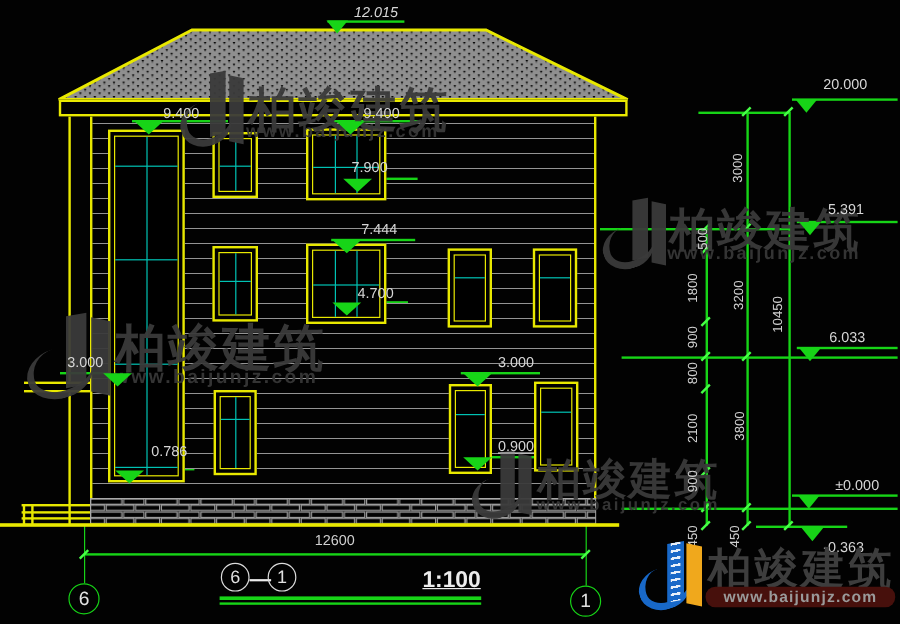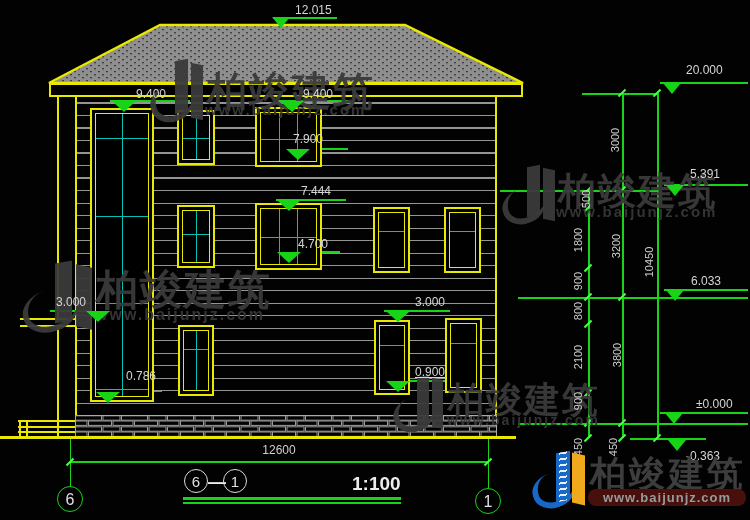--- a/index.html
+++ b/index.html
@@ -36,21 +36,21 @@
           transparent 0 5.5px,#949494 5.5px 6.7px,transparent 6.7px 12.5px);z-index:10;}
   .fascia{position:absolute;left:49px;top:83px;width:474px;height:14px;
         border:2px solid #e8e800;background:#000;z-index:15;}
   
   .bubble{position:absolute;border:1.5px solid #17d417;border-radius:50%;
         color:#e0e0e0;text-align:center;z-index:60;}
   .bubble.white{border-color:#dcdcdc;}
   
   .title-cn{position:absolute;color:#ececec;font-weight:700;font-size:29px;
         letter-spacing:3px;z-index:60;white-space:nowrap;}
-  .title-scale{position:absolute;color:#ececec;font-weight:700;font-size:19px;z-index:60;}
+  .title-scale{position:absolute;color:#ececec;font-weight:700;font-size:19px;z-index:60;text-decoration:underline;}
   .title-dash{position:absolute;color:#ececec;font-weight:700;font-size:18px;z-index:60;}
   
   .wm-brand{position:absolute;color:rgba(58,58,58,0.95);font-weight:900;
         white-space:nowrap;z-index:50;letter-spacing:2px;}
   .wm-site{position:absolute;color:rgba(55,55,55,0.95);font-weight:900;
         white-space:nowrap;z-index:50;letter-spacing:2px;}
   .wm-glyph{position:absolute;z-index:50;color:rgba(58,58,58,0.95);}
   .wm-glyph .arc{position:absolute;left:0;bottom:0;width:78%;height:60%;
         border:6px solid currentColor;border-top:none;border-right:none;
         border-radius:50%;transform:rotate(-18deg);}
@@ -177,21 +177,21 @@
           <rect x="-8" y="6" width="20" height="4.4"></rect>
           <rect x="13.5" y="6" width="23" height="4.4"></rect>
           <rect x="38" y="6" width="16" height="4.4"></rect>
         </g>
       </pattern>
     </defs>
     <rect x="0.5" y="0.5" width="421" height="22" fill="url(#stone)" stroke="#aaaaaa"></rect>
   </svg>
   <div class="yl" style="left:0;top:436px;width:516px;height:3px;z-index:16;"></div>
 
-  <span class="elev" style="left:295px;top:3px;">12.015</span>
+  <span class="elev" style="left:295px;top:3px;font-style:italic;">12.015</span>
   <div class="gl" style="left:273px;top:17px;width:64px;"></div>
   <div class="triR" style="left:272px;top:17px;"></div>
 
   <span class="elev" style="left:136px;top:87px;">9.400</span>
   <div class="gl" style="left:110px;top:100px;width:80px;"></div>
   <div class="triL" style="left:112px;top:101px;"></div>
 
   <span class="elev" style="left:303px;top:87px;">9.400</span>
   <div class="gl" style="left:278px;top:100px;width:72px;"></div>
   <div class="triL" style="left:280px;top:101px;"></div>

